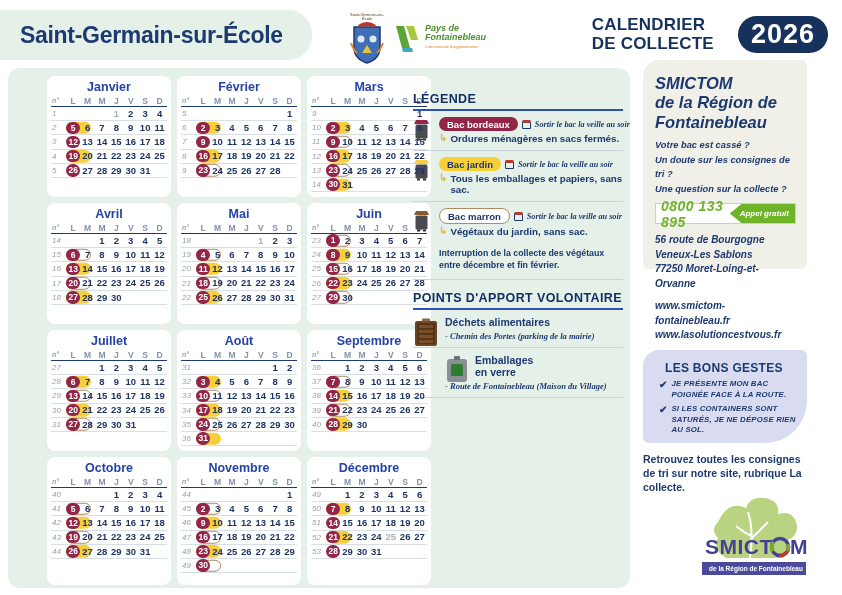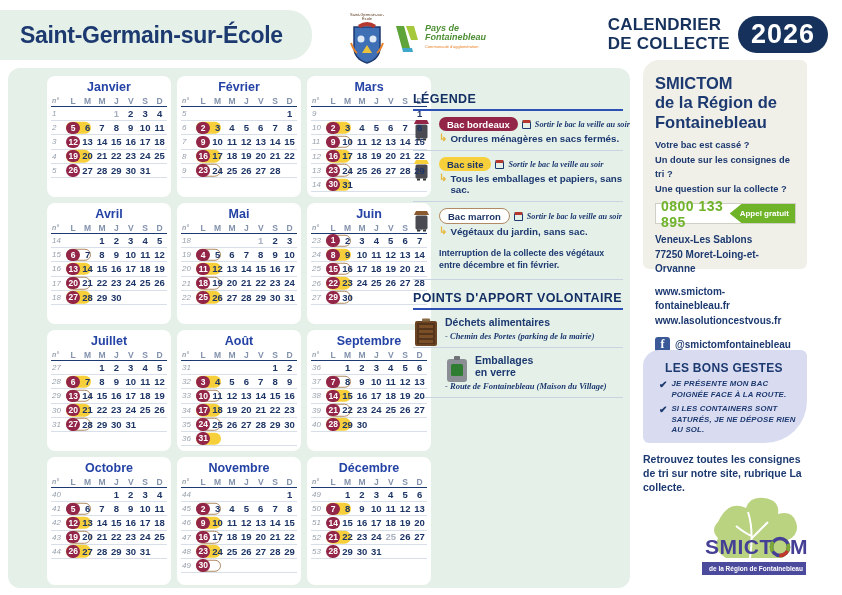--- a/index.html
+++ b/index.html
@@ -13,21 +13,21 @@
 
   
   .title-bar{position:absolute;left:0;top:10px;width:312px;height:50px;background:var(--mint);
     border-radius:0 24px 24px 0;display:flex;align-items:center;padding-left:20px;}
   .title-bar h1{font-size:23px;color:var(--navy);font-weight:bold;letter-spacing:-0.3px;}
   .crest{position:absolute;left:346px;top:13px;width:42px;height:50px;text-align:center;}
   .crest .crest-label{font-size:4px;color:#5a3b1e;line-height:1;}
   .pays-logo{position:absolute;left:394px;top:24px;display:flex;gap:5px;align-items:flex-start;}
   .pays-text{font-size:9px;font-weight:bold;color:#4e8f35;line-height:1.05;font-style:italic;}
   .pays-sub{font-size:4px;color:#e8832a;margin-top:1px;}
-  .banner{position:absolute;right:14px;top:16px;display:flex;gap:8px;align-items:center;}
+  .banner{position:absolute;right:14px;top:16px;display:flex;gap:24px;align-items:center;}
   .banner-lines{color:#16325c;font-weight:bold;font-size:17px;line-height:1.08;letter-spacing:.2px;}
   .year-pill{background:#16325c;color:#fff;font-weight:bold;font-size:27px;padding:3px 13px;border-radius:24px;letter-spacing:1px;}
 
   
   .main-panel{position:absolute;left:8px;top:68px;width:622px;height:520px;background:var(--mint);border-radius:12px;}
   #months-grid{position:absolute;left:2px;top:8px;display:grid;grid-template-columns:repeat(3,124px);
     grid-template-rows:121px 121px 121px 128px;gap:6px;padding-left:37px;}
   .month-card{background:#fff;border-radius:8px;padding:2px 4px 2px 4px;overflow:hidden;}
   .m-title{color:var(--blue);font-weight:bold;font-size:12.5px;text-align:center;padding:2px 0 1px;}
   .m-row{display:grid;grid-template-columns:15px repeat(7,14.4px);align-items:center;}
@@ -66,21 +66,21 @@
   .pav-item:last-child{border-bottom:1px solid #c9d4e2;}
   .pav-ico{position:absolute;left:0;top:8px;}
   .pav-label{font-size:10.5px;font-weight:bold;color:#1c3970;line-height:1.1;}
   .pav-addr{font-size:8.5px;font-style:italic;font-weight:bold;color:#1c3970;margin-top:3px;font-family:"Liberation Serif",serif;}
   .pav-duo{display:flex;gap:10px;}
   .pav-duo .duo{position:relative;padding-left:30px;width:50%;}
   .pav-duo .pav-ico{top:0;}
 
   
   .side-card{position:absolute;left:643px;top:60px;width:164px;height:209px;background:var(--beige);
-    border-radius:16px 6px 6px 6px;padding:14px 11px 8px 12px;color:var(--navy);}
+    border-radius:16px 6px 6px 6px;padding:14px 11px 8px 12px;color:var(--navy);font-style:italic;}
   .org{font-size:16.5px;font-weight:bold;line-height:1.18;}
   .side-sub{font-size:9.8px;font-weight:bold;line-height:1.25;margin-top:8px;}
   .side-q{font-size:9.3px;font-weight:bold;line-height:1.55;margin-top:6px;}
   .phone-row{margin-top:7px;display:flex;align-items:stretch;height:21px;background:#fff;border:1px solid #cfcfc6;}
   .phone-num{color:var(--green);font-weight:bold;font-size:14px;letter-spacing:.5px;padding:0 5px;display:flex;align-items:center;}
   .phone-badge{background:var(--green);color:#fff;font-weight:bold;font-size:8px;display:flex;align-items:center;
     padding:0 6px 0 10px;clip-path:polygon(0 50%,18% 0,100% 0,100% 100%,18% 100%);margin-left:-2px;flex:none;}
   .side-addr{font-size:10px;font-weight:bold;line-height:1.45;margin-top:9px;}
   .side-web{font-size:10px;font-weight:bold;line-height:1.45;margin-top:8px;}
   .fb-row{display:flex;align-items:center;gap:5px;margin-top:9px;}
@@ -1732,21 +1732,21 @@
       </div>
 
       <div class="leg-item">
         <svg class="bin-ico" width="17" height="22" viewBox="0 0 17 22">
           <path d="M1 5 l15 0 l-2 -4 l-11 0 z" fill="#f6cf3b"></path>
           <rect x="2.5" y="5.5" width="12" height="14" rx="1.5" fill="#4a4a52"></rect>
           <rect x="4" y="19.5" width="3" height="2" fill="#333"></rect>
             <rect x="10" y="19.5" width="3" height="2" fill="#333"></rect>
         </svg>
         <div class="leg-row1">
-          <span class="pill pill-jaune">Bac site</span>
+          <span class="pill pill-jaune">Bac jardin</span>
           <span class="cal-ico"></span>
           <span class="reminder">Sortir le bac la veille au soir</span>
         </div>
         <div class="leg-desc">
           <span class="hook">↳</span>
           <span class="desc-text">Tous les emballages et papiers, sans sac.</span>
         </div>
       </div>
 
       <div class="leg-item" style="border-bottom:none;">
@@ -1808,20 +1808,21 @@
     <div class="side-q">
       <div>Votre bac est cassé ?</div>
       <div>Un doute sur les consignes de tri ?</div>
       <div>Une question sur la collecte ?</div>
     </div>
     <div class="phone-row">
       <div class="phone-num">0800 133 895</div>
       <div class="phone-badge">Appel gratuit</div>
     </div>
     <div class="side-addr">
+      <div>56 route de Bourgogne</div>
       <div>Veneux-Les Sablons</div>
       <div>77250 Moret-Loing-et-Orvanne</div>
     </div>
     <div class="side-web">
       <div>www.smictom-fontainebleau.fr</div>
       <div>www.lasolutioncestvous.fr</div>
     </div>
     <div class="fb-row">
       <div class="fb-ico">f</div>
       <div class="fb-handle">@smictomfontainebleau</div>

